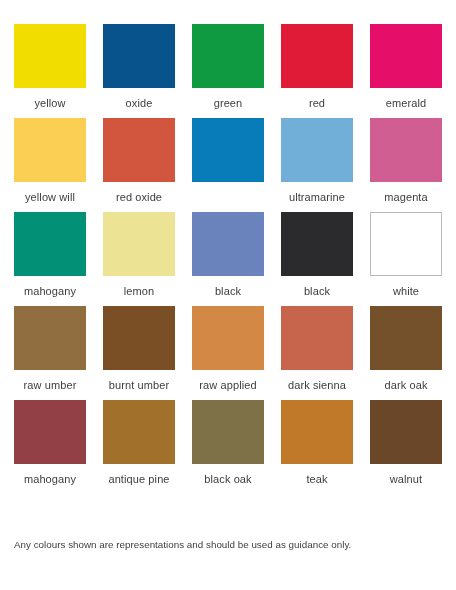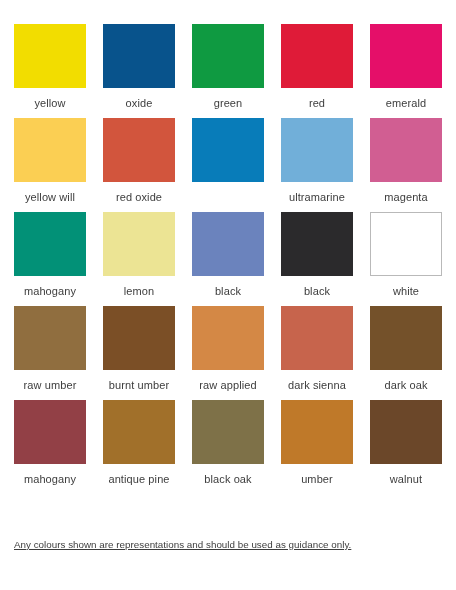--- a/index.html
+++ b/index.html
@@ -57,21 +57,20 @@
   }
   .footer-note {
     position: absolute;
     left: 14px;
     right: 25px;
     bottom: 38px;
     font-size: 9.8px;
     line-height: 1.55;
     color: #3d3d3d;
     letter-spacing: 0.02px;
-    text-decoration: underline;
   }
   .footer-note p {
     margin: 0;
   }
 </style>
 </head>
 <body style="background-color: rgb(255, 255, 255); color: rgb(61, 61, 61);">
 
 <div class="chart">
 
@@ -176,21 +175,21 @@
       <div class="swatch-cell">
         <div class="swatch-chip" style="background-color: rgb(161, 112, 42);"></div>
         <div class="swatch-label">antique pine</div>
       </div>
       <div class="swatch-cell">
         <div class="swatch-chip" style="background-color: rgb(126, 113, 72);"></div>
         <div class="swatch-label">black oak</div>
       </div>
       <div class="swatch-cell">
         <div class="swatch-chip" style="background-color: rgb(191, 121, 41);"></div>
-        <div class="swatch-label">umber</div>
+        <div class="swatch-label">teak</div>
       </div>
       <div class="swatch-cell">
         <div class="swatch-chip" style="background-color: rgb(107, 71, 41);"></div>
         <div class="swatch-label">walnut</div>
       </div>
     </div>
 
   </div>
 
   <div class="footer-note">

